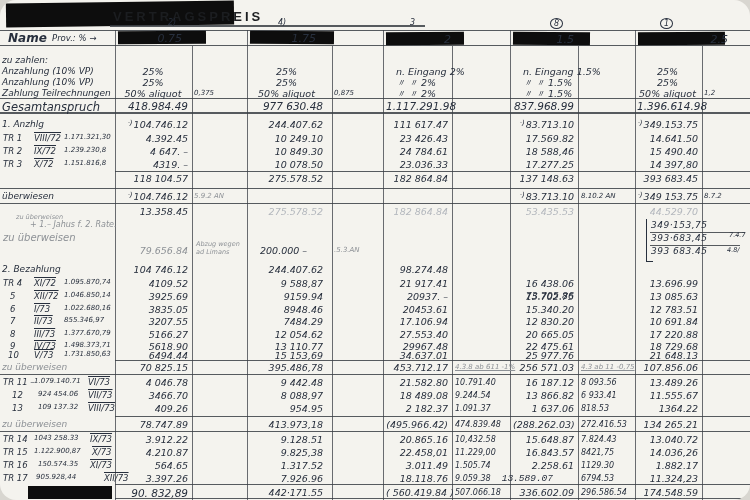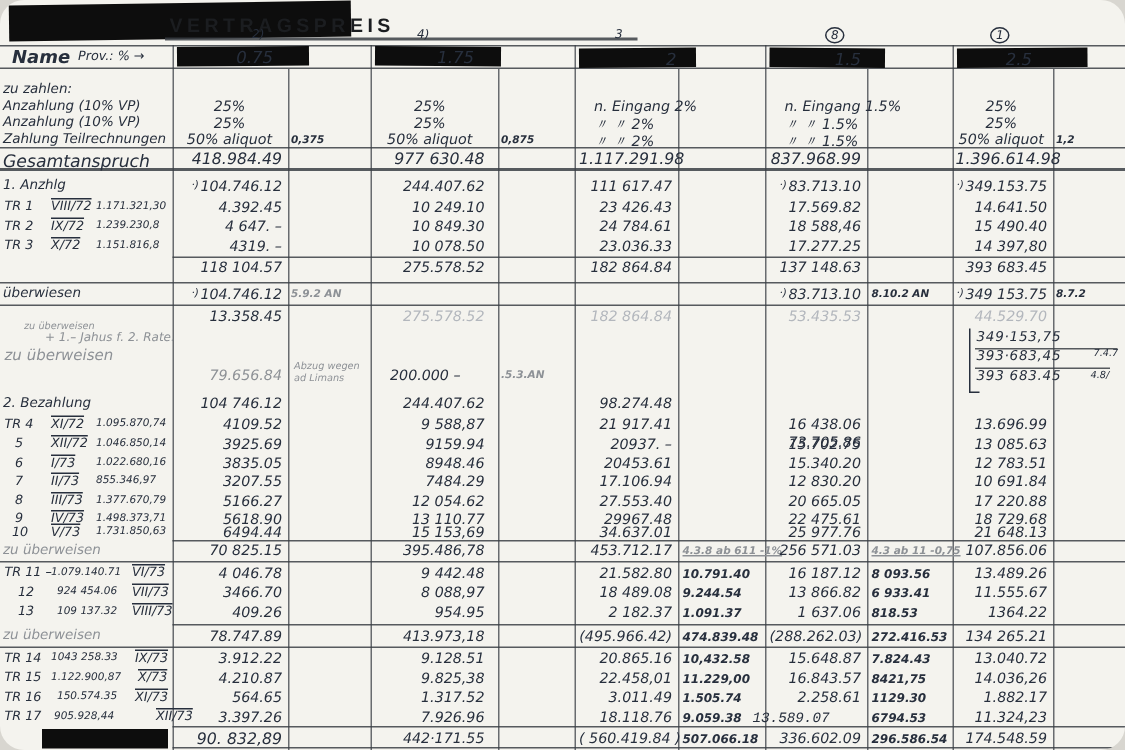--- a/index.html
+++ b/index.html
@@ -17,21 +17,21 @@
   .lbl.pencil{color:var(--pencil,#8d9196);}
   .lblpart{position:absolute;top:0;font-style:italic;font-size:8.5px;color:var(--ink,#272f3d);white-space:nowrap;}
   .val{position:absolute;top:0;font-style:italic;font-size:9.5px;color:var(--ink,#272f3d);
        text-align:right;white-space:nowrap;}
   .val.lg{font-size:10.5px;}
   .val.ctr{text-align:center;}
   .val.lft{text-align:left;padding-left:10px;}
   .val.faint{color:var(--faint,#b3b7bd);}
   .val.pencil{color:var(--pencil,#8d9196);}
   .note{position:absolute;top:1px;font-style:italic;font-size:7px;color:var(--ink,#272f3d);
-        text-align:left;white-space:nowrap;font-weight:bold;}
+        text-align:left;white-space:nowrap;}
   .note.pencil{color:var(--pencil,#8d9196);}
   .note.md{font-size:8px;}
   .note.u{text-decoration:underline;}
   .xs{font-size:7px;}
   .u{text-decoration:underline;}
   .ovl{text-decoration:overline;}
   .prefix{font-size:7px;vertical-align:top;margin-right:1px;}
   .ann{position:absolute;font-style:italic;white-space:nowrap;}
   .ann.pencil{color:var(--pencil,#8d9196);}
   .ann.ink{color:var(--ink,#272f3d);}
@@ -406,16 +406,16 @@
       <div class="redact" style="left: 250px; top: 31px; width: 84px; height: 13px; transform: rotate(0.4deg);"></div>
       <div class="ratelbl" style="left: 276px; top: 32px;">1.75</div>
       <div class="circno" style="left: 278px; top: 18px;">4)</div>
       <div class="redact" style="left: 386px; top: 32px; width: 78px; height: 13px; transform: rotate(-0.4deg);"></div>
       <div class="ratelbl" style="left: 411px; top: 33px;">2</div>
       <div class="circno" style="left: 410px; top: 18px;">3</div>
       <div class="redact" style="left: 513px; top: 32px; width: 77px; height: 13px; transform: rotate(0.4deg);"></div>
       <div class="ratelbl" style="left: 534px; top: 33px;">1.5</div>
       <div class="circno circ" style="left: 550px; top: 18px;">8</div>
       <div class="redact" style="left: 638px; top: 32px; width: 87px; height: 13px; transform: rotate(-0.4deg);"></div>
-      <div class="ratelbl" style="left: 648px; top: 33px;">2.5</div>
+      <div class="ratelbl" style="left: 688px; top: 33px;">2.5</div>
       <div class="circno circ" style="left: 660px; top: 18px;">1</div>
     </div>
 </div>
 
 </body></html>

